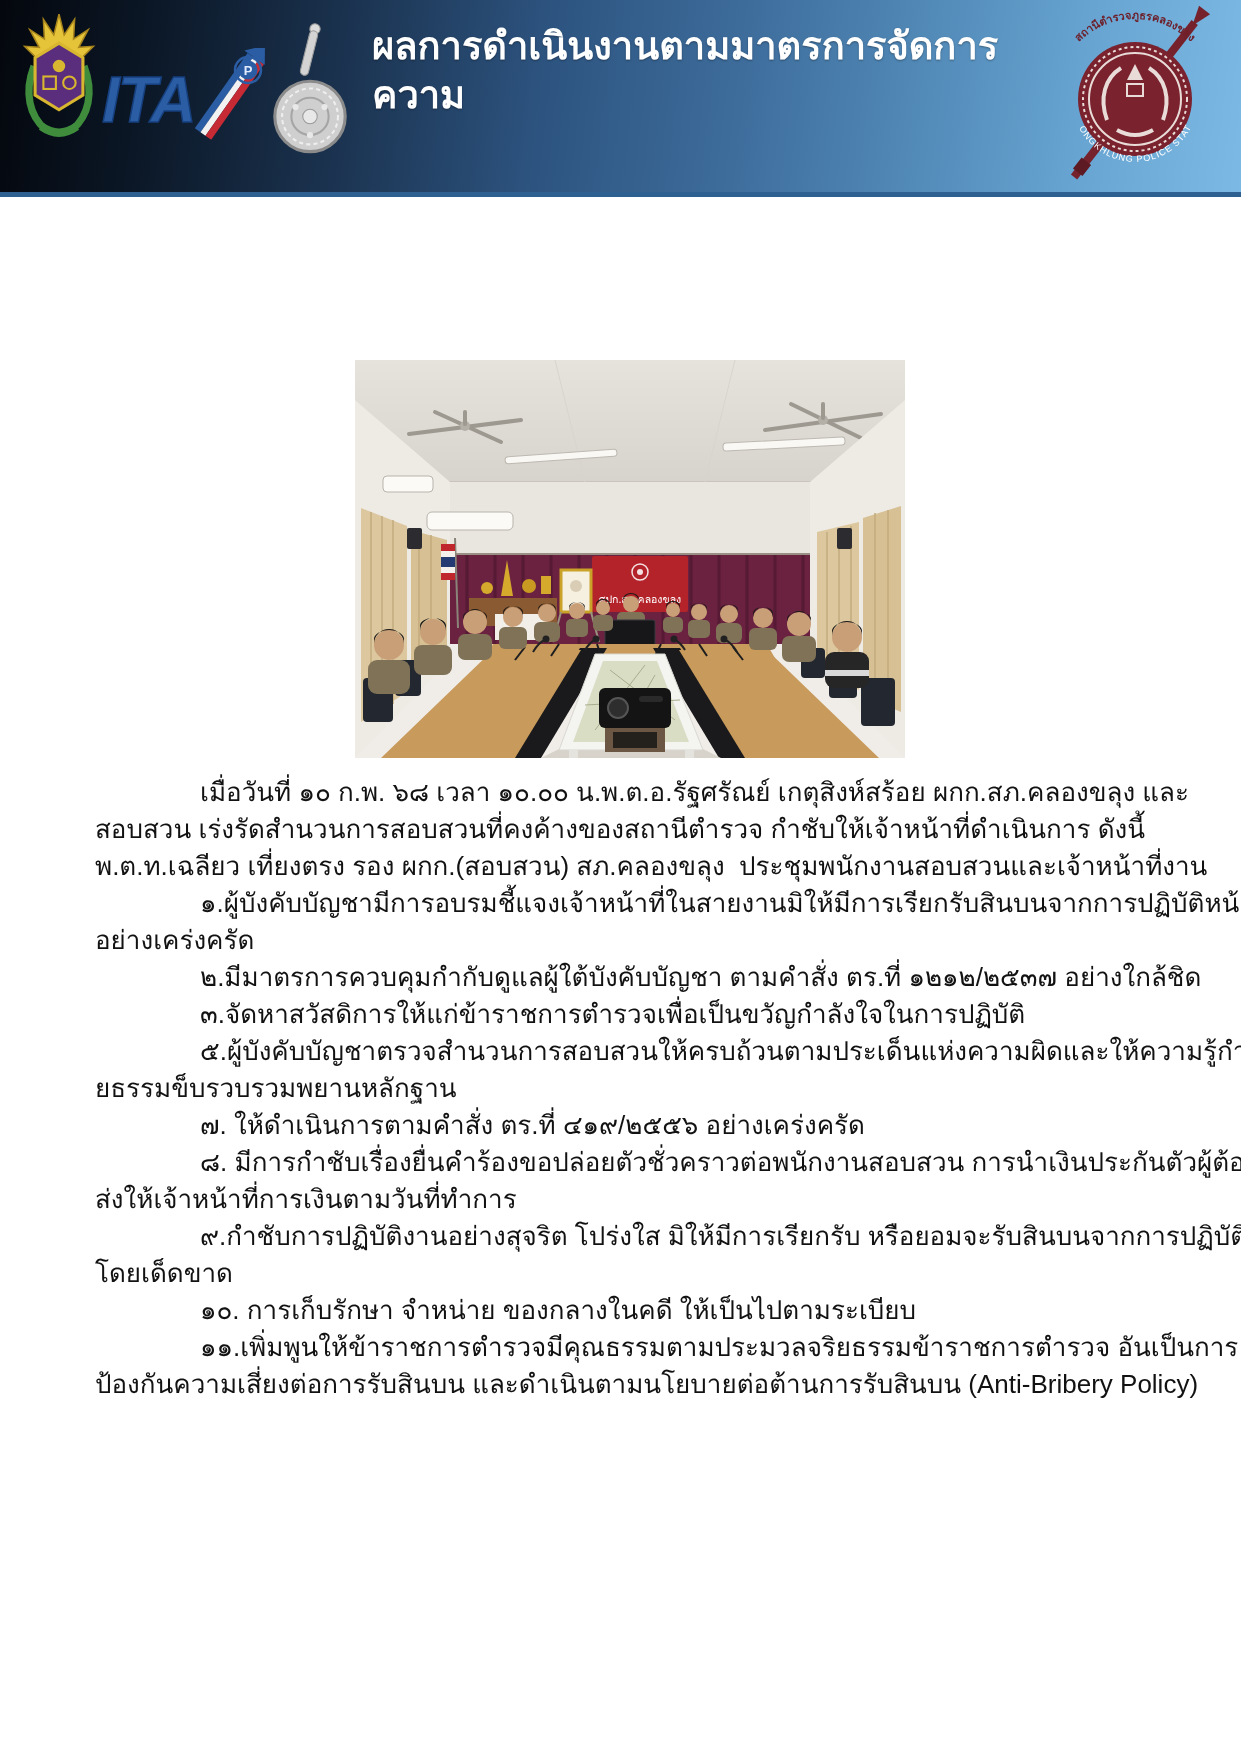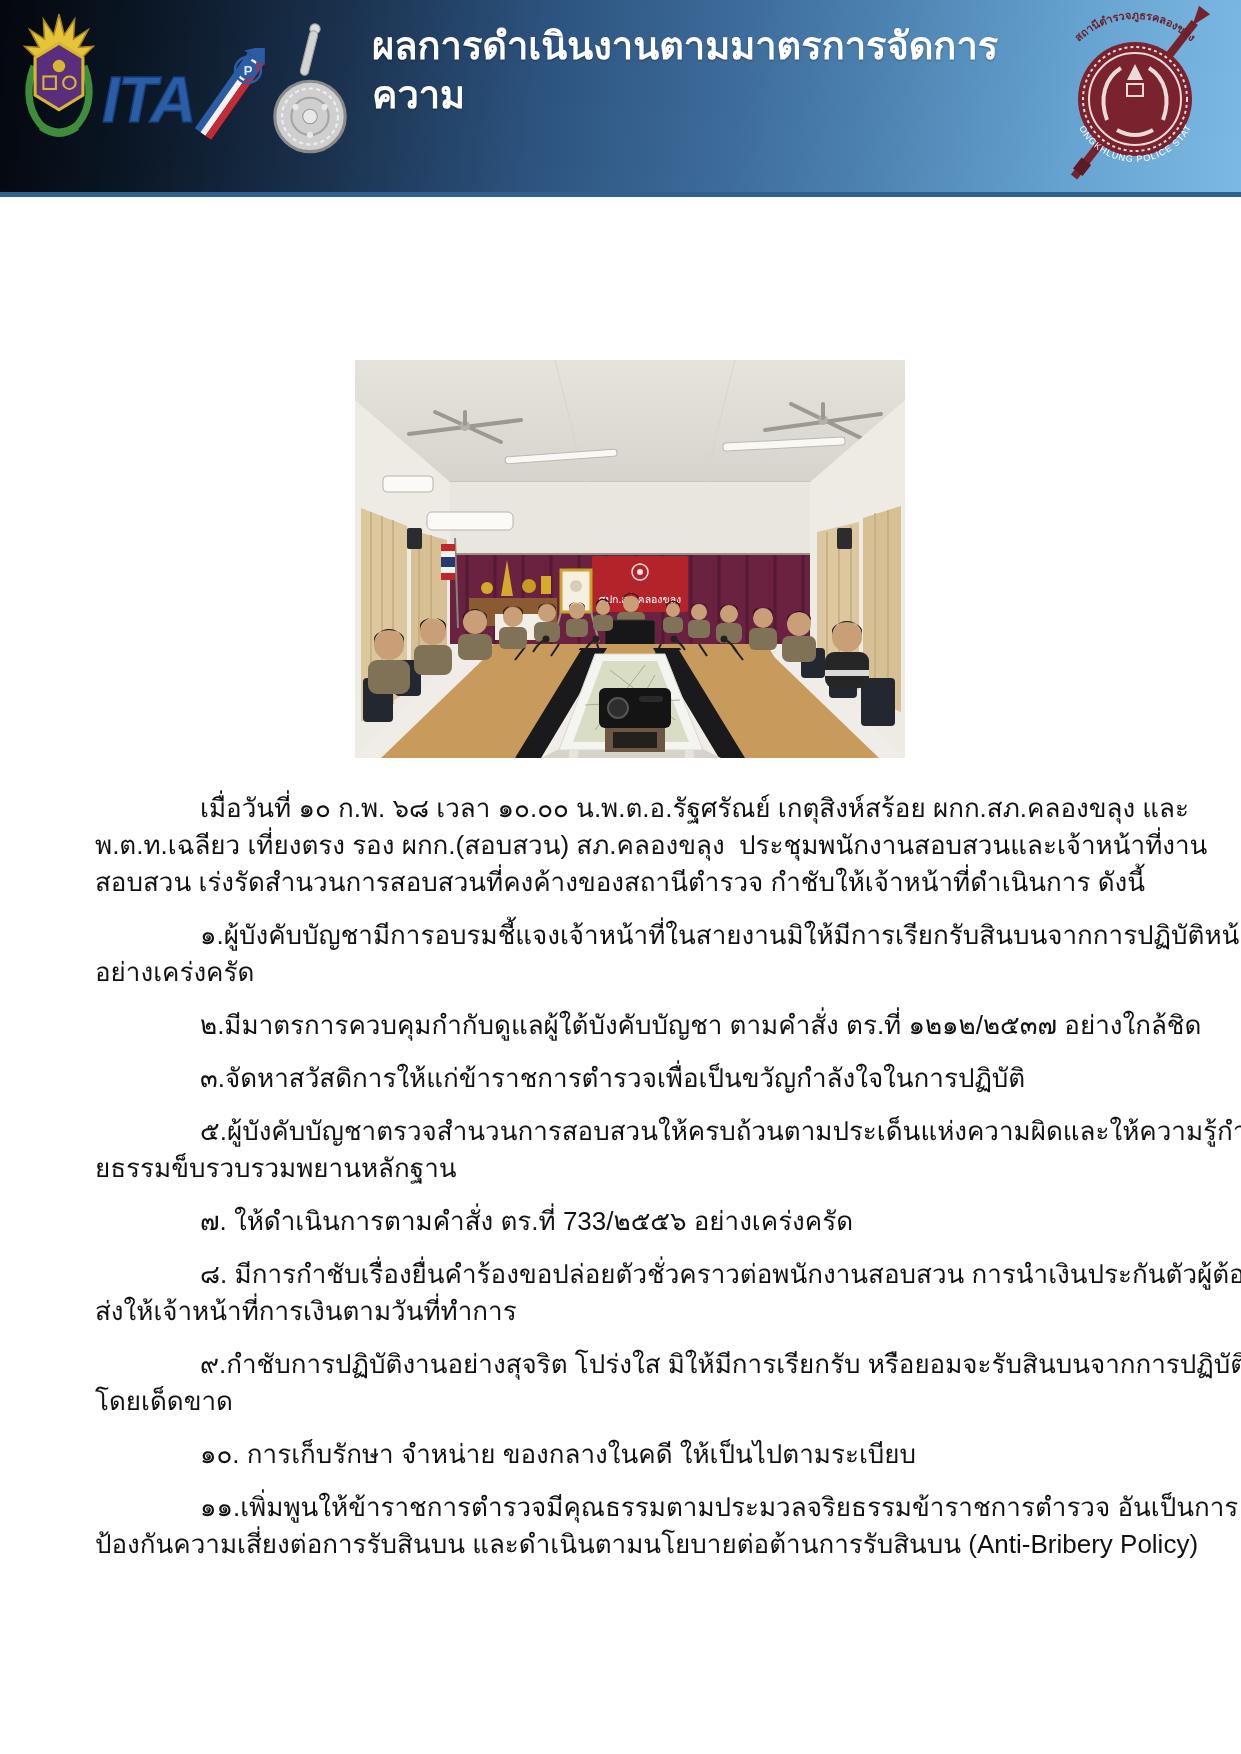--- a/index.html
+++ b/index.html
@@ -20,21 +20,21 @@
   .logo.seal-silver{left:268px;top:18px;}
   .logo.seal-station{left:1029px;top:2px;}
 
   
   .photo{position:absolute;left:355px;top:360px;width:550px;height:398px;margin:0;}
 
   
   .body-text{position:absolute;left:95px;top:774px;width:1070px;
              font-size:26px;color:#121212;}
   .line{height:37px;line-height:37px;white-space:pre;}
-  .line.indent{padding-left:105px;margin-top:16px;}
+  .line.indent{padding-left:105px;}
 </style>
 </head>
 <body>
 
 <div class="page">
 
   <header class="banner">
 
     <svg class="logo crest" width="78" height="130" viewBox="0 0 70 125">
       <path d="M35,2 L40,22 L50,7 L49,26 L63,17 L54,34 L68,33 L57,44 L35,30 L13,44 L2,33 L16,34 L7,17 L21,26 L20,7 L30,22 Z" fill="#e6c43a" stroke="#a8851c" stroke-width="1.5"></path>
@@ -375,29 +375,29 @@
         <path d="M330,290 q-5,-8 -10,-10" fill="none"></path>
           <circle cx="319" cy="279" r="2.5"></circle>
         <path d="M382,292 q-6,-10 -12,-12" fill="none"></path>
           <circle cx="369" cy="279" r="2.5"></circle>
       </g>
     </svg>
   </figure>
 
   <main class="body-text">
       <div class="line indent">เมื่อวันที่ ๑๐ ก.พ. ๖๘ เวลา ๑๐.๐๐ น.พ.ต.อ.รัฐศรัณย์ เกตุสิงห์สร้อย ผกก.สภ.คลองขลุง และ</div>
+      <div class="line">สอบสวน เร่งรัดสำนวนการสอบสวนที่คงค้างของสถานีตำรวจ กำชับให้เจ้าหน้าที่ดำเนินการ ดังนี้</div>
       <div class="line">พ.ต.ท.เฉลียว เที่ยงตรง รอง ผกก.(สอบสวน) สภ.คลองขลุง  ประชุมพนักงานสอบสวนและเจ้าหน้าที่งาน</div>
-      <div class="line">สอบสวน เร่งรัดสำนวนการสอบสวนที่คงค้างของสถานีตำรวจ กำชับให้เจ้าหน้าที่ดำเนินการ ดังนี้</div>
       <div class="line indent">๑.ผู้บังคับบัญชามีการอบรมชี้แจงเจ้าหน้าที่ในสายงานมิให้มีการเรียกรับสินบนจากการปฏิบัติหน้าที่</div>
       <div class="line">อย่างเคร่งครัด</div>
       <div class="line indent">๒.มีมาตรการควบคุมกำกับดูแลผู้ใต้บังคับบัญชา ตามคำสั่ง ตร.ที่ ๑๒๑๒/๒๕๓๗ อย่างใกล้ชิด</div>
       <div class="line indent">๓.จัดหาสวัสดิการให้แก่ข้าราชการตำรวจเพื่อเป็นขวัญกำลังใจในการปฏิบัติ</div>
       <div class="line indent">๕.ผู้บังคับบัญชาตรวจสำนวนการสอบสวนให้ครบถ้วนตามประเด็นแห่งความผิดและให้ความรู้กำชับ</div>
       <div class="line">ยธรรมข็บรวบรวมพยานหลักฐาน</div>
-      <div class="line indent">๗. ให้ดำเนินการตามคำสั่ง ตร.ที่ 733/๒๕๕๖ อย่างเคร่งครัด</div>
+      <div class="line indent">๗. ให้ดำเนินการตามคำสั่ง ตร.ที่ ๔๑๙/๒๕๕๖ อย่างเคร่งครัด</div>
       <div class="line indent">๘. มีการกำชับเรื่องยื่นคำร้องขอปล่อยตัวชั่วคราวต่อพนักงานสอบสวน การนำเงินประกันตัวผู้ต้องหา</div>
       <div class="line">ส่งให้เจ้าหน้าที่การเงินตามวันที่ทำการ</div>
       <div class="line indent">๙.กำชับการปฏิบัติงานอย่างสุจริต โปร่งใส มิให้มีการเรียกรับ หรือยอมจะรับสินบนจากการปฏิบัติงาน</div>
       <div class="line">โดยเด็ดขาด</div>
       <div class="line indent">๑๐. การเก็บรักษา จำหน่าย ของกลางในคดี ให้เป็นไปตามระเบียบ</div>
       <div class="line indent">๑๑.เพิ่มพูนให้ข้าราชการตำรวจมีคุณธรรมตามประมวลจริยธรรมข้าราชการตำรวจ อันเป็นการ</div>
       <div class="line">ป้องกันความเสี่ยงต่อการรับสินบน และดำเนินตามนโยบายต่อต้านการรับสินบน (Anti-Bribery Policy)</div>
     </main>
 
 </div>

